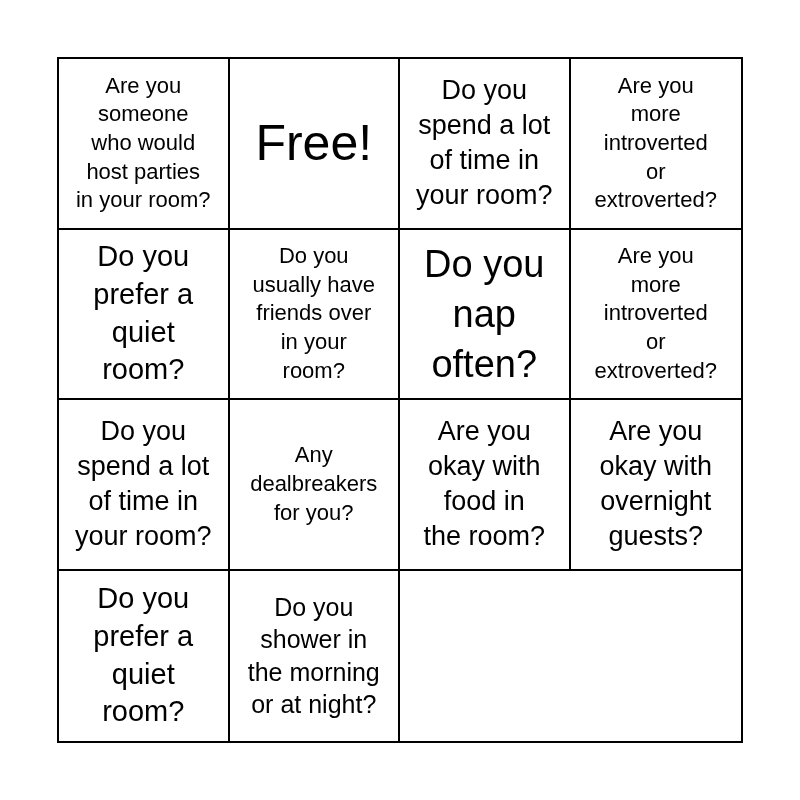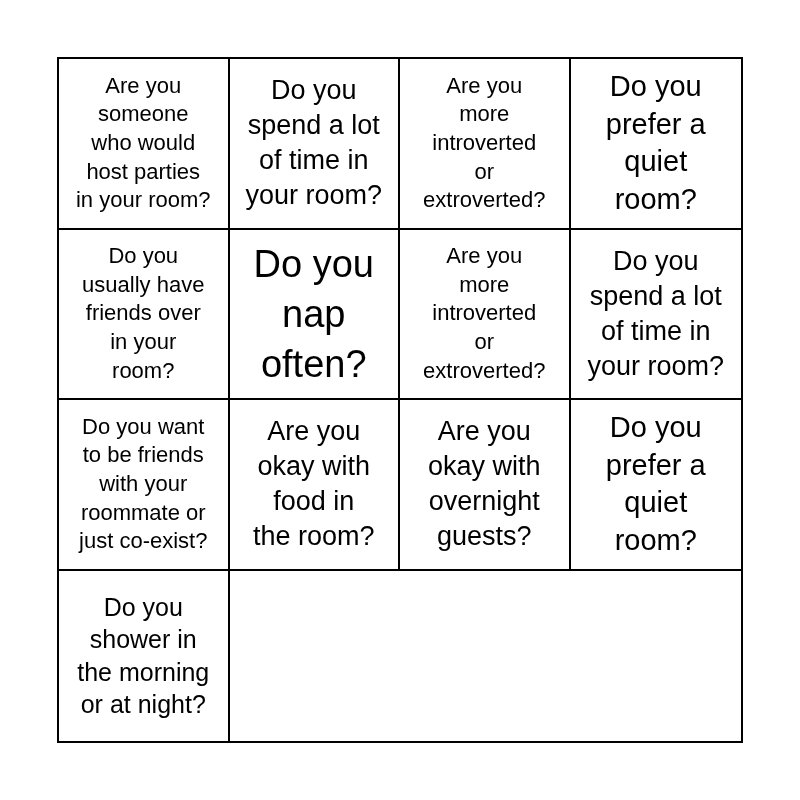--- a/index.html
+++ b/index.html
@@ -60,20 +60,23 @@
 <div class="bingo-card">
 
   <div class="cell">
     <span class="txt fs22">Are you
 someone
 who would
 host parties
 in your room?</span>
   </div>
   <div class="cell">
+    <span class="txt fs50">Free!</span>
+  </div>
+  <div class="cell">
     <span class="txt fs27">Do you
 spend a lot
 of time in
 your room?</span>
   </div>
   <div class="cell">
     <span class="txt fs22">Are you
 more
 introverted
 or
@@ -106,25 +109,23 @@
 extroverted?</span>
   </div>
 
   <div class="cell">
     <span class="txt fs27">Do you
 spend a lot
 of time in
 your room?</span>
   </div>
   <div class="cell">
-    <span class="txt fs22">Do you want
-to be friends
-with your
-roommate or
-just co-exist?</span>
+    <span class="txt fs22">Any
+dealbreakers
+for you?</span>
   </div>
 
   <div class="cell">
     <span class="txt fs27">Are you
 okay with
 food in
 the room?</span>
   </div>
   <div class="cell">
     <span class="txt fs27">Are you

